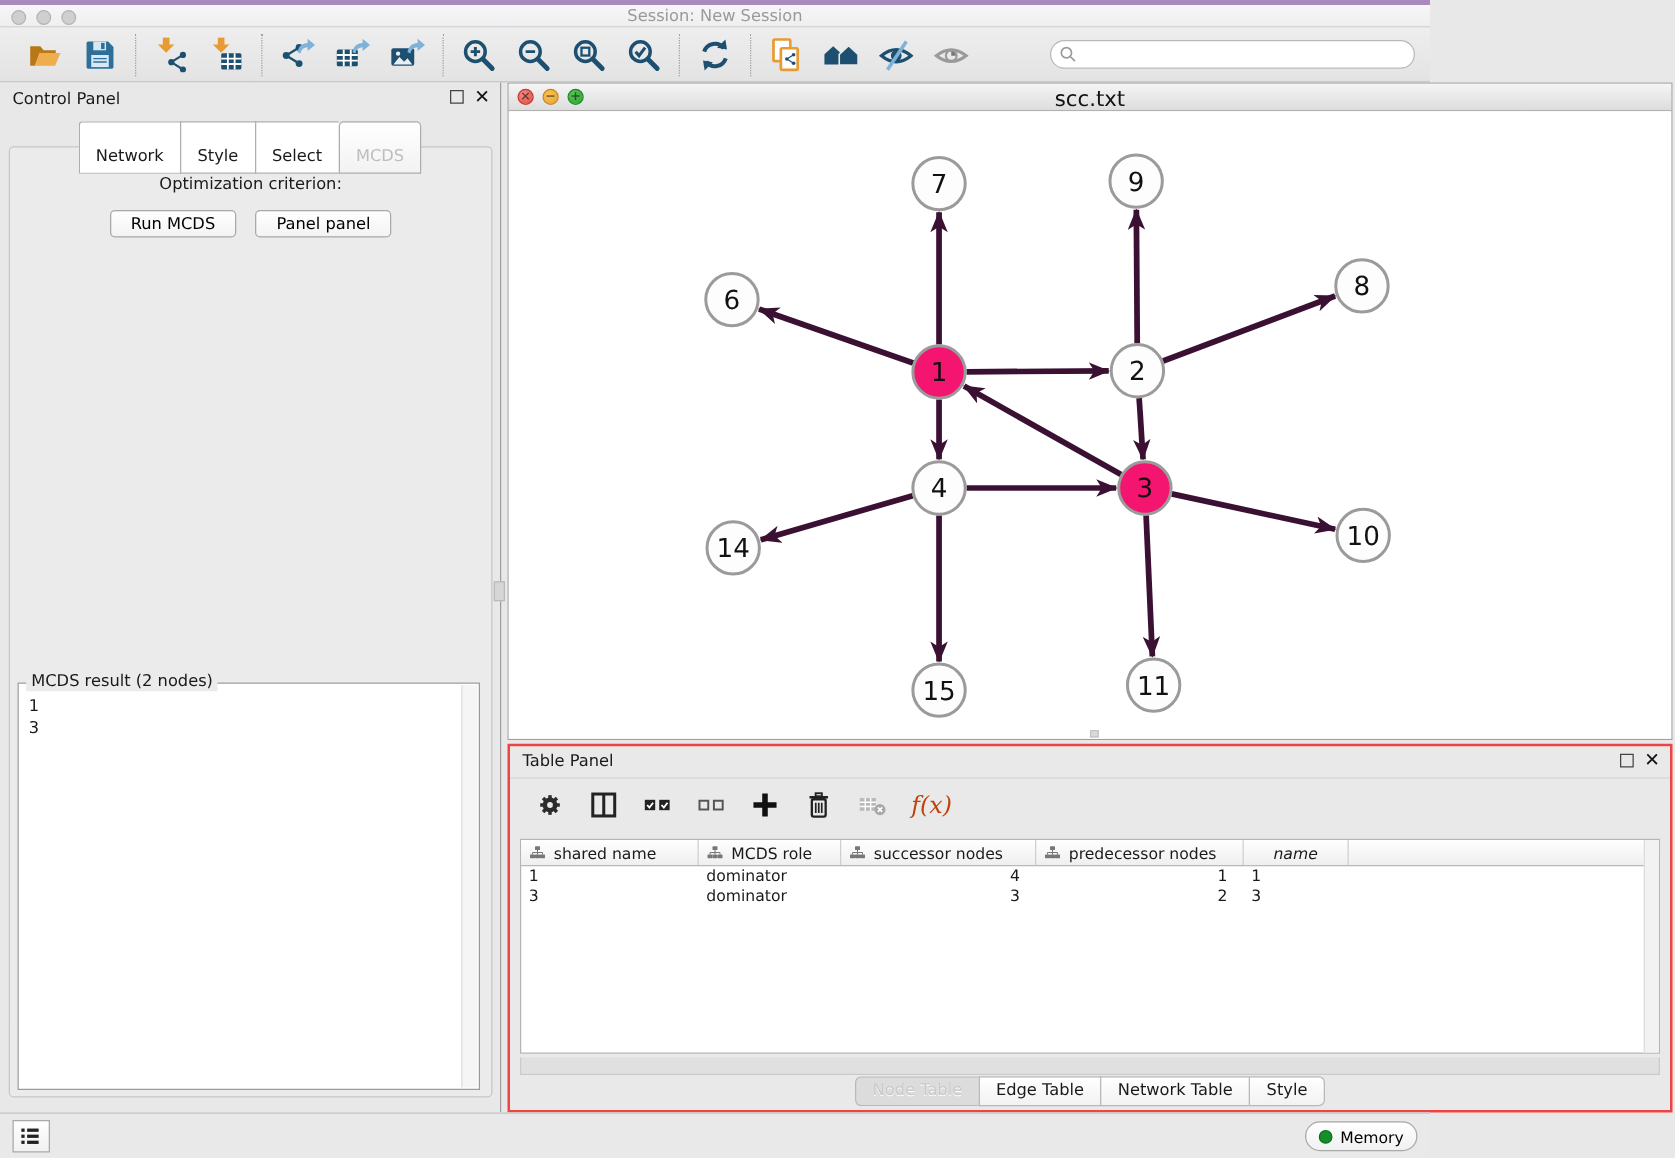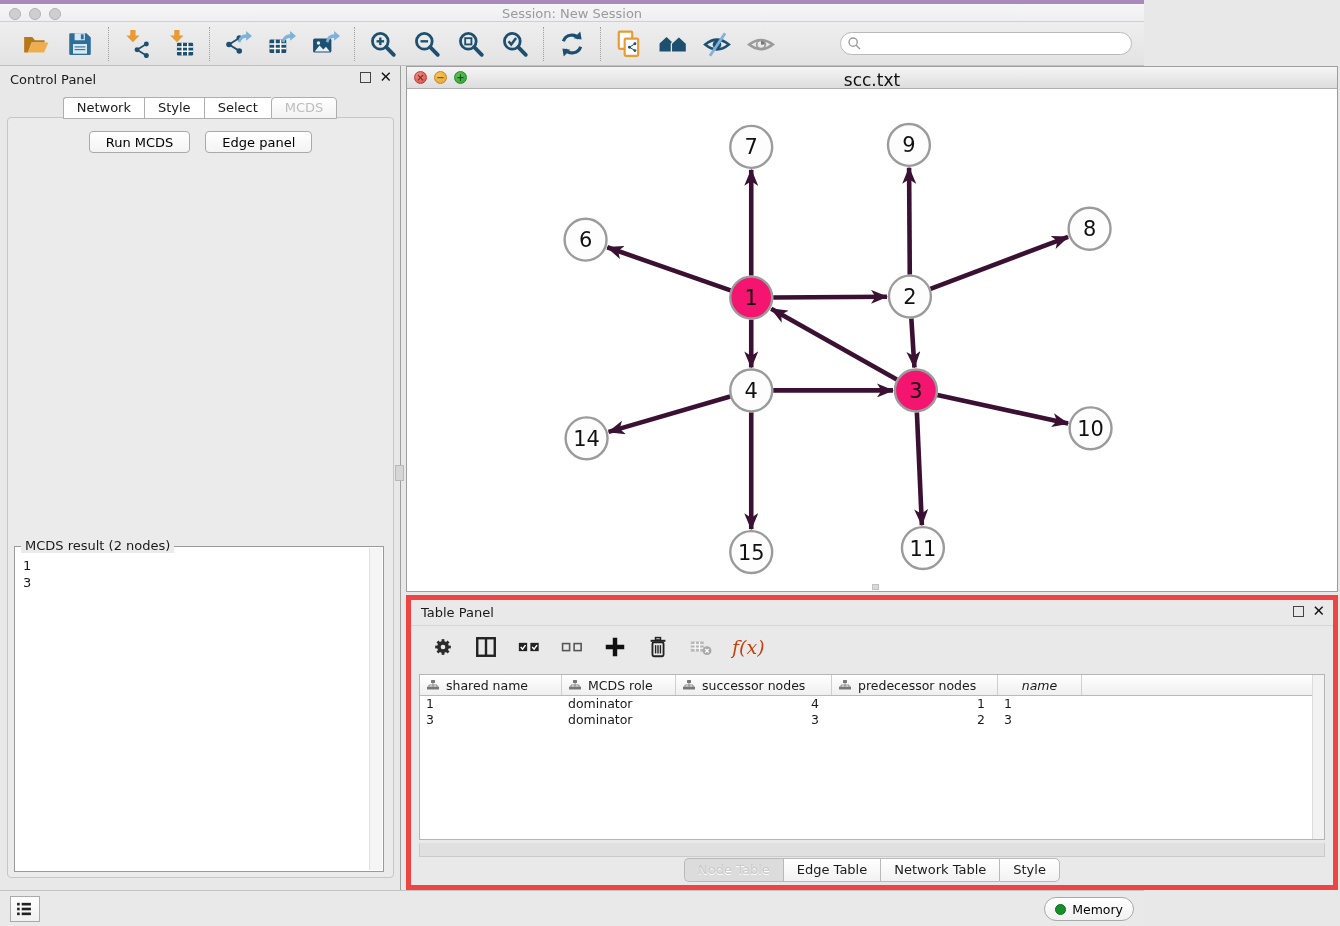--- a/index.html
+++ b/index.html
@@ -26,21 +26,21 @@
   #search-input { width:292px; height:23px; border:1px solid #b9b9b9; border-radius:12px; background:#fff; padding:0 8px 0 26px; font-size:13px; outline:none; }
   #search-icon { position:absolute; left:7px; top:4px; width:15px; height:15px; }
 
   
   #control-panel { position:absolute; left:0; top:66px; width:401px; height:824px; background:#e8e8e8; border-right:1px solid #9e9e9e; }
   #cp-header { position:relative; height:27px; padding:6px 10px 0 10px; font-size:13px; }
   .panel-header-btns { position:absolute; right:8px; top:6px; display:flex; gap:8px; align-items:center; }
   .float-glyph { width:11px; height:11px; border:1.5px solid #444; display:inline-block; }
   .close-glyph { font-weight:bold; font-size:15px; line-height:11px; color:#111; }
   #cp-tabs { position:relative; z-index:2; display:flex; justify-content:center; height:22px; margin-top:4px; }
-  .ctab { border:1px solid #aeaeae; border-right:none; background:#fff; padding:2px 13px; font-size:13px; line-height:16px; }
+  .ctab { border:1px solid #aeaeae; border-right:none; background:#fff; padding:20px 13px; font-size:13px; line-height:16px; }
   .ctab:first-child { border-radius:3px 0 0 0; }
   .ctab:last-child { border-right:1px solid #aeaeae; border-radius:0 3px 0 0; }
   .ctab.active { color:#bdbdbd; background:linear-gradient(#ffffff,#f2f2f2); border-radius:4px 4px 0 0; border-right:1px solid #aeaeae; }
   #cp-body { position:absolute; left:7px; right:6px; top:51px; bottom:12px; background:#ebebeb; border:1px solid #c6c6c6; border-radius:4px; }
   #opt-label { text-align:center; margin-top:22px; font-size:13px; }
   #opt-select { position:relative; margin:12px auto 0 auto; width:308px; height:23px; background:#fff; border:1px solid #adadad; border-radius:5px; padding:3px 22px 0 10px; font-size:13px; white-space:nowrap; overflow:hidden; }
   #opt-stepper { position:absolute; right:6px; top:3px; width:10px; height:16px; }
   .chev { width:0; height:0; border-left:4.5px solid transparent; border-right:4.5px solid transparent; position:absolute; left:0; }
   .chev.up { border-bottom:5px solid #555; top:1px; }
   .chev.dn { border-top:5px solid #555; bottom:1px; }
@@ -61,21 +61,21 @@
   .tl2 { width:13px; height:13px; border-radius:50%; font-size:10px; font-weight:bold; text-align:center; line-height:12px; color:rgba(0,0,0,.55); }
   .tl-close { background:radial-gradient(circle at 35% 30%, #f28b82, #df4b42); border:1px solid #c33a31; }
   .tl-min { background:radial-gradient(circle at 35% 30%, #f6c350, #e9a33a); border:1px solid #c8861f; }
   .tl-max { background:radial-gradient(circle at 35% 30%, #57c455, #2ea333); border:1px solid #1f8b28; }
   #net-title { position:absolute; left:0; right:0; top:3px; text-align:center; font-size:17px; color:#111; }
   #net-canvas { position:absolute; left:0; top:22px; right:0; bottom:0; background:#fff; }
   #graph-svg { width:100%; height:100%; }
   #net-grip { position:absolute; left:50%; bottom:1px; width:7px; height:6px; background:#d9d9d9; border:1px solid #c2c2c2; }
 
   
-  #table-panel { position:absolute; left:406px; top:595px; width:932px; height:295px; background:#e9e9e9; border:5px solid #ef4444; }
+  #table-panel { position:absolute; left:406px; top:595px; width:932px; height:295px; background:#e9e9e9; border:2px solid #ef4444; }
   #tp-header { position:relative; height:25px; padding:5px 10px 0 10px; font-size:13px; }
   #tp-toolbar { display:flex; align-items:center; gap:17px; height:43px; padding-left:20px; border-top:1px solid #d6d6d6; }
   .tp-btn { width:26px; height:26px; background:transparent; border:none; padding:0; }
   .tp-btn svg { width:24px; height:24px; display:block; }
   #fx-btn { font-family:"DejaVu Serif","Liberation Serif",serif; font-style:italic; font-size:19px; color:#c2410c; background:none; border:none; }
   #table-area { position:absolute; left:8px; right:8px; top:74px; bottom:45px; background:#fff; border:1px solid #b5b5b5; }
   #table-scroll { position:absolute; right:0; top:0; bottom:0; width:12px; background:#f2f2f2; border-left:1px solid #dcdcdc; }
   #tbl-header { display:flex; height:21px; background:linear-gradient(#ffffff,#efefef); border-bottom:1px solid #b9b9b9; }
   .th-cell { display:flex; align-items:center; font-size:12.5px; border-right:1px solid #cfcfcf; padding-left:6px; gap:6px; }
   .th-cell.center { justify-content:center; padding-left:0; }
@@ -311,23 +311,24 @@
         <span class="close-glyph">✕</span>
       </span>
     </div>
     <div id="cp-tabs">
         <span class="ctab">Network</span>
         <span class="ctab">Style</span>
         <span class="ctab">Select</span>
         <span class="ctab active">MCDS</span>
       </div>
     <div id="cp-body">
+      <div id="opt-label">Optimization criterion:</div>
       <div id="cp-buttons">
         <button class="cp-btn">Run MCDS</button>
-        <button class="cp-btn">Edge panel</button>
+        <button class="cp-btn">Panel panel</button>
       </div>
       <div id="mcds-result">
         <span id="mcds-legend">MCDS result (2 nodes)</span>
         <div id="mcds-text">1
 3</div>
         <div id="mcds-scroll"></div>
       </div>
     </div>
   </div>
 

